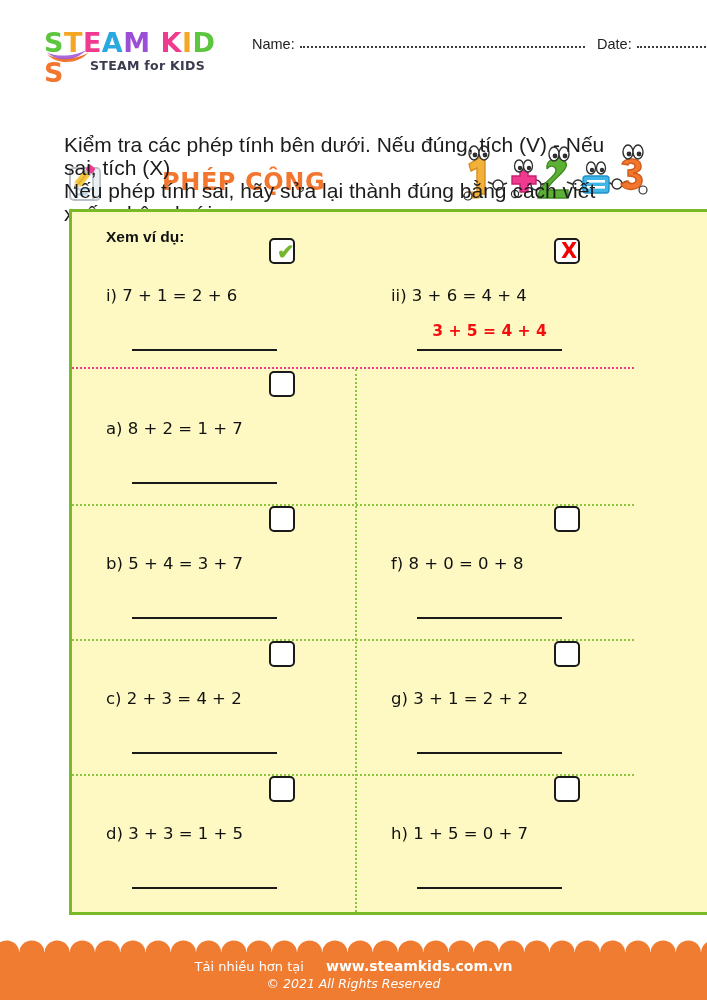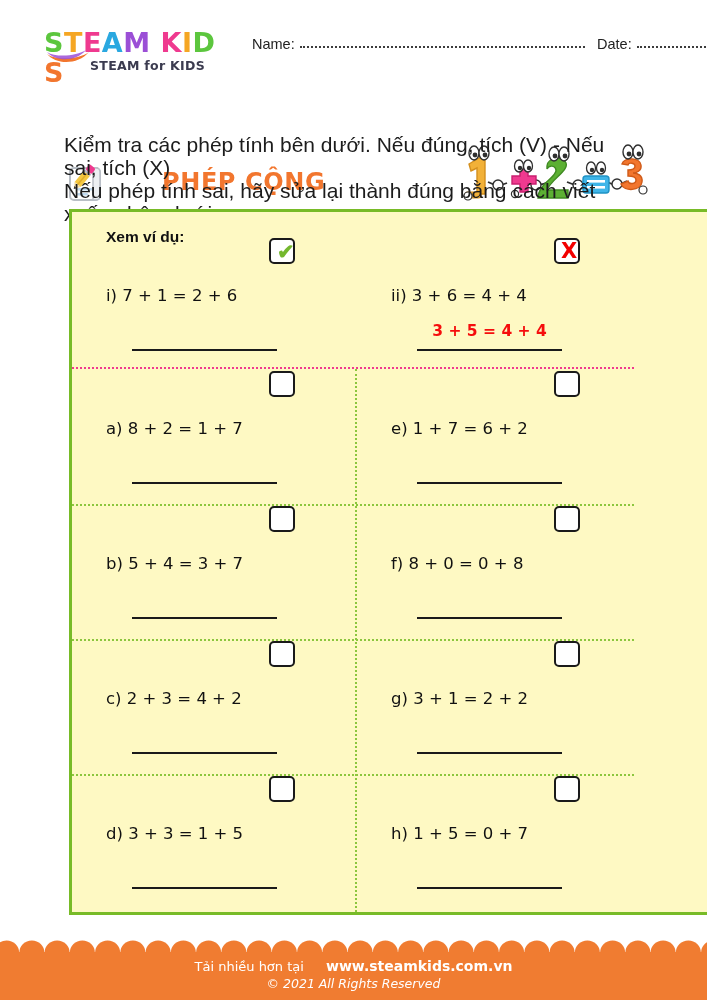--- a/index.html
+++ b/index.html
@@ -197,25 +197,20 @@
     <div class="corr">3 + 5 = 4 + 4</div>
     <div class="ans-line"></div>
   </div>
 
   <div class="hdiv pink" style="top:155px;"></div>
 
   <div class="vdiv" style="top:157px;height:543px;"></div>
 
   <div class="cell" style="left:0;top:157px;">
     <div class="q-text">a) 8 + 2 = 1 + 7</div>
-    <div class="q-box"></div>
-    <div class="ans-line"></div>
-  </div>
-  <div class="cell" style="left:285px;top:157px;">
-    <div class="q-text">e) 1 + 7 = 6 + 2</div>
     <div class="q-box"></div>
     <div class="ans-line"></div>
   </div>
   <div class="hdiv" style="top:292px;"></div>
 
   <div class="cell" style="left:0;top:292px;">
     <div class="q-text">b) 5 + 4 = 3 + 7</div>
     <div class="q-box"></div>
     <div class="ans-line"></div>
   </div>

